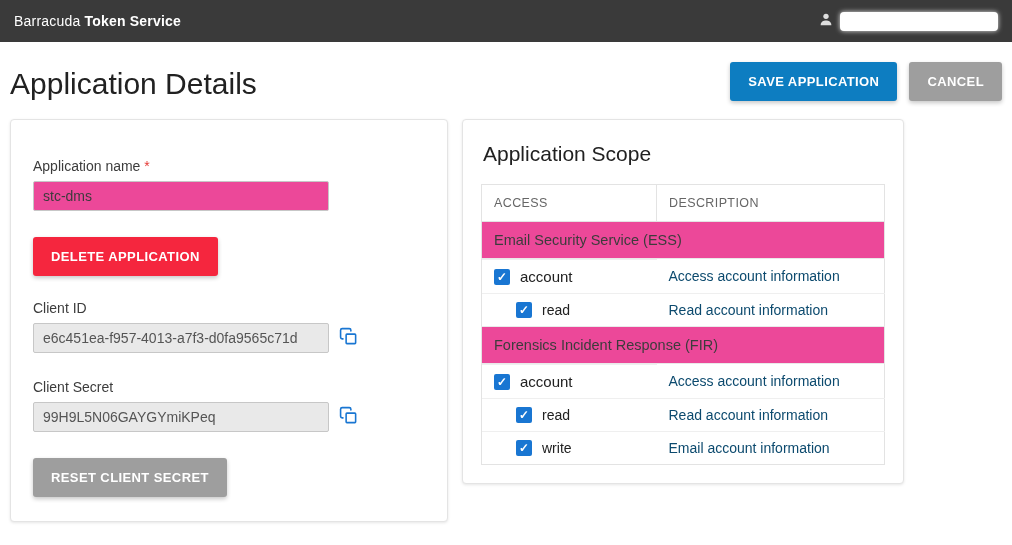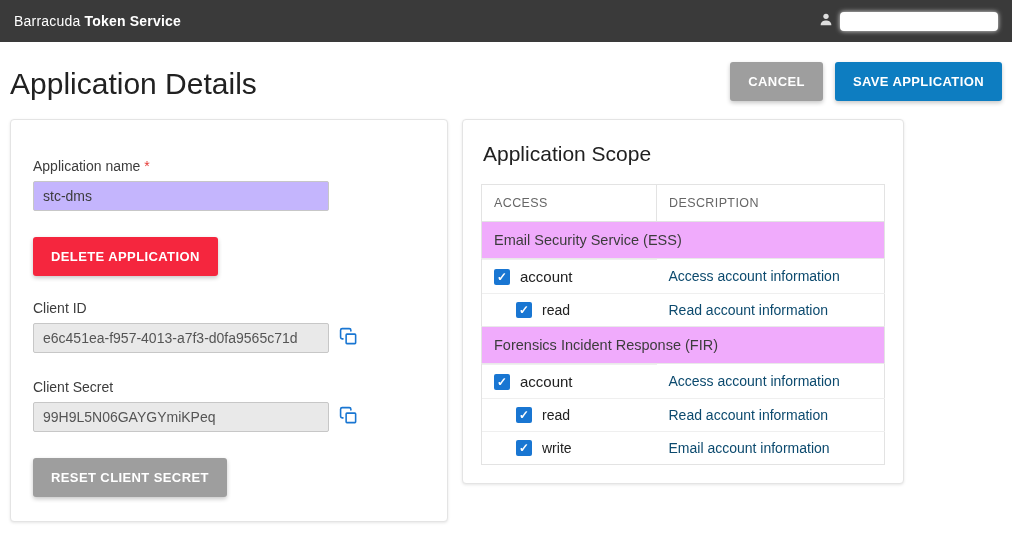--- a/index.html
+++ b/index.html
@@ -33,34 +33,34 @@
     box-shadow: 0 1px 3px rgba(0,0,0,.10); }
   .left-card { width: 438px; padding: 38px 22px 24px 22px; }
   .right-card { width: 442px; padding: 16px 18px 18px 18px; }
 
   
   .field-label { font-size: 14px; color: #3c3c3c; }
   .req { color: #e53935; }
   .text-input { display: block; width: 296px; height: 30px; margin-top: 7px;
     border: 1px solid #c7c7c7; border-radius: 2px; padding: 0 9px;
     font-family: "Liberation Sans", sans-serif; font-size: 14px; color: #3c3c3c;
-    background: #c4b5fd; }
+    background: #ec4899; }
   .text-input.readonly { background: #e9e9e9; color: #555555; }
   .copy-row { display: flex; align-items: center; gap: 10px; }
   .copy-icon { margin-top: 7px; cursor: pointer; flex: 0 0 auto; }
   .mt-lg { margin-top: 26px; }
   .mt-xl { margin-top: 24px; }
 
   
   .scope-title { font-size: 21px; font-weight: 400; color: #212121; margin: 6px 0 18px 2px; }
   table.scope { width: 100%; border-collapse: collapse; border: 1px solid #e3e3e3; padding-left: 20px; }
   table.scope th { text-align: left; font-size: 12.5px; font-weight: 400; color: #666666;
     letter-spacing: .4px; padding: 11px 12px; border-bottom: 1px solid #e3e3e3; }
   table.scope th:first-child { width: 175px; border-right: 1px solid #e3e3e3; }
-  tr.group-row td { background: #f0abfc; padding: 10px 12px; font-size: 14.5px;
+  tr.group-row td { background: #ec4899; padding: 10px 12px; font-size: 14.5px;
     color: #3c3c3c; border-top: 1px solid #e9e9e9; border-bottom: 1px solid #e9e9e9; }
   tr.scope-row td { padding: 8px 12px; border-top: 1px solid #efefef; }
   .access-cell { display: flex; align-items: center; gap: 10px; }
   .access-cell.indent { padding-left: 34px; }
   .checkbox { width: 16px; height: 16px; border-radius: 2px; background: #1976d2;
     color: #ffffff; font-size: 12px; font-weight: 700; line-height: 16px;
     text-align: center; flex: 0 0 auto; cursor: pointer; }
   .access-label { font-size: 15px; color: #212121; }
   .indent .access-label { font-size: 14px; }
   .desc-cell { color: #0c4a6e; font-size: 14px; }
@@ -80,22 +80,22 @@
         <path d="M4 21c0-4.4 4-6.6 8-6.6s8 2.2 8 6.6v.4H4z"></path>
       </svg>
     </span>
     <span class="masked-pill"></span>
   </div>
 </header>
 
 <div class="page-header">
   <h1>Application Details</h1>
   <div class="actions">
+    <button class="btn blue">SAVE APPLICATION</button>
     <button class="btn gray">CANCEL</button>
-    <button class="btn blue">SAVE APPLICATION</button>
   </div>
 </div>
 
 <main class="content">
 
   <section class="card left-card">
     <div class="field-label">
       <span>Application name</span>
       <span class="req">*</span>
     </div>

